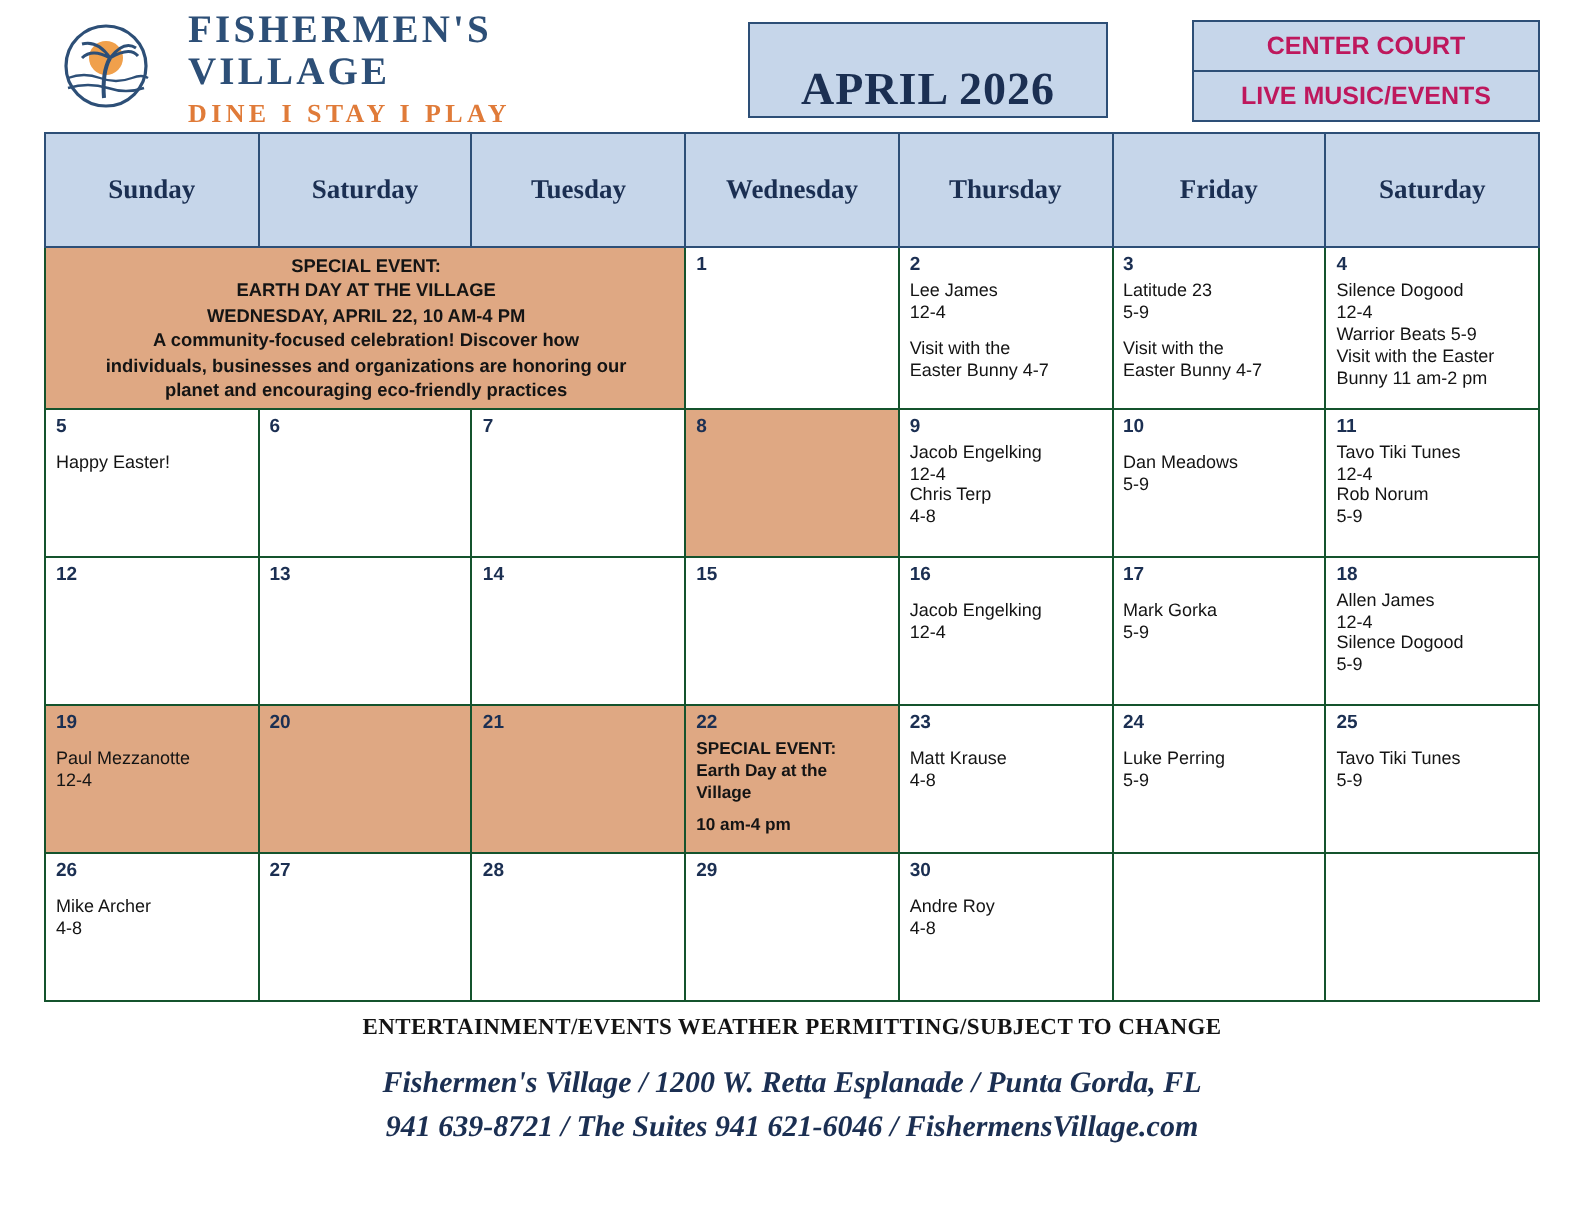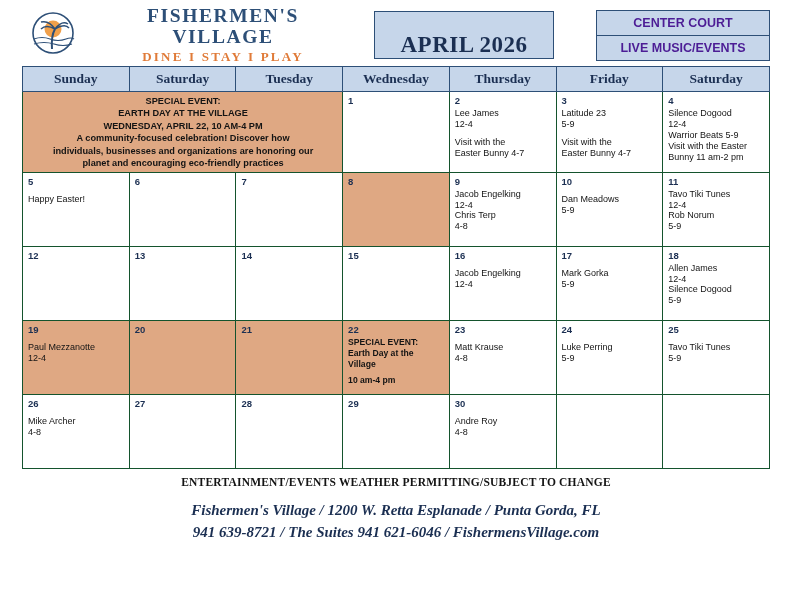--- a/index.html
+++ b/index.html
@@ -11,21 +11,21 @@
     overflow:hidden;
   }
   .page{position:relative;width:792px;height:612px;}
 
   
   .header{
     display:flex;align-items:center;
     padding:14px 22px 6px 22px;
     height:62px;box-sizing:border-box;
   }
-  .logo-wrap{display:flex;align-items:center;gap:10px;width:330px;text-align:center;}
+  .logo-wrap{display:flex;align-items:center;gap:10px;width:330px;}
   .logo-mark{width:62px;height:52px;position:relative;flex:none;}
   .brand{line-height:1.05;}
   .brand-title{
     font-family:"Liberation Serif", serif;
     font-size:19.5px;font-weight:bold;letter-spacing:1.6px;
     color:#2d4f77;
   }
   .brand-sub{
     font-size:13px;font-weight:bold;letter-spacing:2.2px;
     color:#e07b39;margin-top:3px;
@@ -41,39 +41,39 @@
     font-size:23px;font-weight:bold;color:#1b2f52;letter-spacing:0.5px;
     font-family:"Liberation Serif", serif;
   }
   .court-box{
     margin-left:auto;
     width:172px;
     border:1px solid #2d4f77;
     background:#c6d6ea;
   }
   .court-line{
-    font-size:12.5px;font-weight:bold;color:#4c1d95;
+    font-size:12.5px;font-weight:bold;color:#be185d;
     text-align:center;padding:5px 0;
     font-family:"Liberation Sans", sans-serif;
   }
   .court-line + .court-line{border-top:1px solid #2d4f77;}
 
   
   .cal{
     margin:4px 22px 0 22px;
     border:1px solid #2d4f77;
     border-collapse:collapse;
     width:748px;
     table-layout:fixed;
   }
   .cal th{
     background:#c6d6ea;
     border:1px solid #2d4f77;
     font-size:13.5px;font-weight:bold;color:#1b2f52;
-    padding:4px 0;
+    padding:20px 0;
     font-family:"Liberation Serif", serif;
     margin-left:28px;
   }
   .cal td{
     border:1px solid #14532d;
     vertical-align:top;
     height:68px;
     padding:3px 4px 2px 5px;
     font-family:"Liberation Sans", sans-serif;
     font-size:8.8px;

